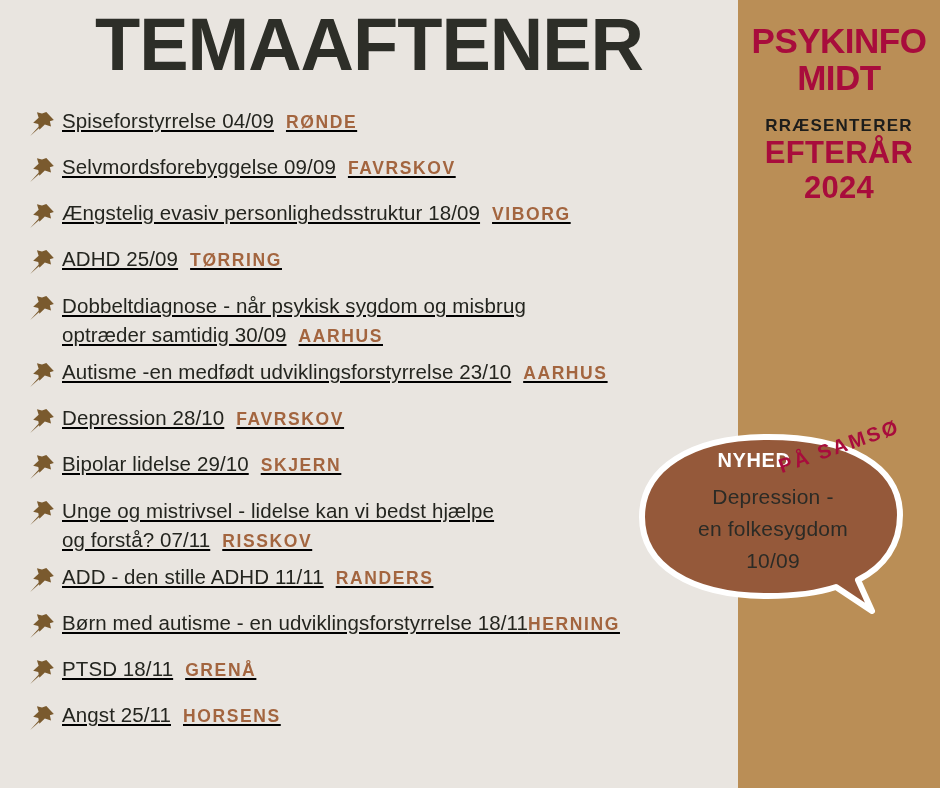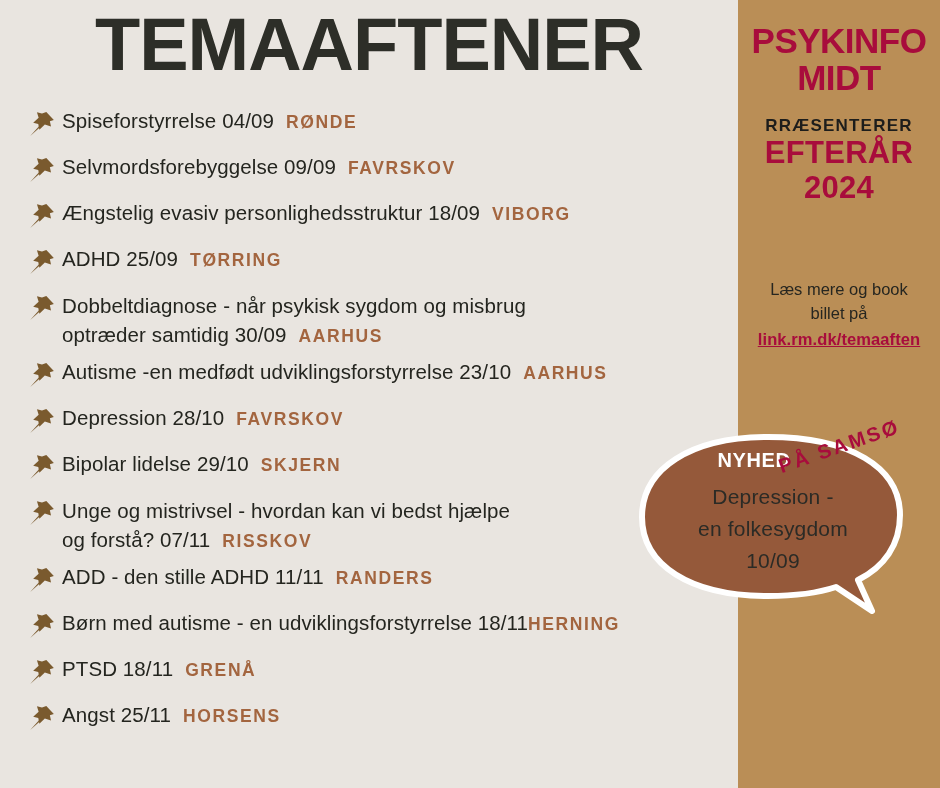--- a/index.html
+++ b/index.html
@@ -41,20 +41,21 @@
     font-family: "Liberation Sans", sans-serif;
     line-height: 1.05;
     white-space: nowrap;
   }
 
   #event-list {
     position: absolute;
     left: 22px;
     top: 106px;
     width: 716px;
+    text-decoration: underline;
   }
 
   .event-row {
     display: flex;
     align-items: flex-start;
     margin-bottom: 8px;
     min-height: 38px;
   }
 
   .pin-icon {
@@ -274,21 +275,21 @@
           <div class="event-text">
             <div class="event-title">Bipolar lidelse 29/10<span class="event-city">SKJERN</span></div>
           </div>
         </div>
         <div class="event-row two-line">
           <svg class="pin-icon" viewBox="0 0 32 32">
             <path d="M20.6 3.2 L28.6 11.6 L24.4 13.0 L25.6 18.6 L19.0 16.4 L13.2 22.0 L12.0 16.0 L6.6 14.6 L12.4 9.2 L10.6 3.4 L16.0 4.8 Z" fill="#7A5A2E"></path>
             <path d="M12.8 18.4 L3.4 28.8 L13.9 19.5 Z" fill="#7A5A2E"></path>
           </svg>
           <div class="event-text">
-            <div class="event-title">Unge og mistrivsel - hvordan kan vi bedst hjælpe</div>
+            <div class="event-title">Unge og mistrivsel - lidelse kan vi bedst hjælpe</div>
             <div class="event-title">og forstå? 07/11<span class="event-city">RISSKOV</span></div>
           </div>
         </div>
         <div class="event-row">
           <svg class="pin-icon" viewBox="0 0 32 32">
             <path d="M20.6 3.2 L28.6 11.6 L24.4 13.0 L25.6 18.6 L19.0 16.4 L13.2 22.0 L12.0 16.0 L6.6 14.6 L12.4 9.2 L10.6 3.4 L16.0 4.8 Z" fill="#7A5A2E"></path>
             <path d="M12.8 18.4 L3.4 28.8 L13.9 19.5 Z" fill="#7A5A2E"></path>
           </svg>
           <div class="event-text">
             <div class="event-title">ADD - den stille ADHD 11/11<span class="event-city">RANDERS</span></div>
@@ -328,25 +329,20 @@
   <aside id="sidebar">
 
     <div id="brand-name" style="white-space: pre-line;">PSYKINFO
 MIDT</div>
 
     <div id="presents-label">RRÆSENTERER</div>
 
     <div id="season-block" style="white-space: pre-line;">EFTERÅR
 2024</div>
 
-    <div id="booking-block">
-      <span id="booking-text" style="white-space: pre-line;">Læs mere og book
-billet på</span>
-      <a id="booking-link" href="#">link.rm.dk/temaaften</a>
-    </div>
 
   </aside>
 
   <div id="news-bubble-wrap">
     <svg id="bubble-svg" width="288" height="215" viewBox="0 0 288 215">
       <path d="M14 92
                C 14 44, 62 12, 140 12
                C 222 12, 272 42, 272 90
                C 272 120, 256 142, 230 155
                L 244 186

